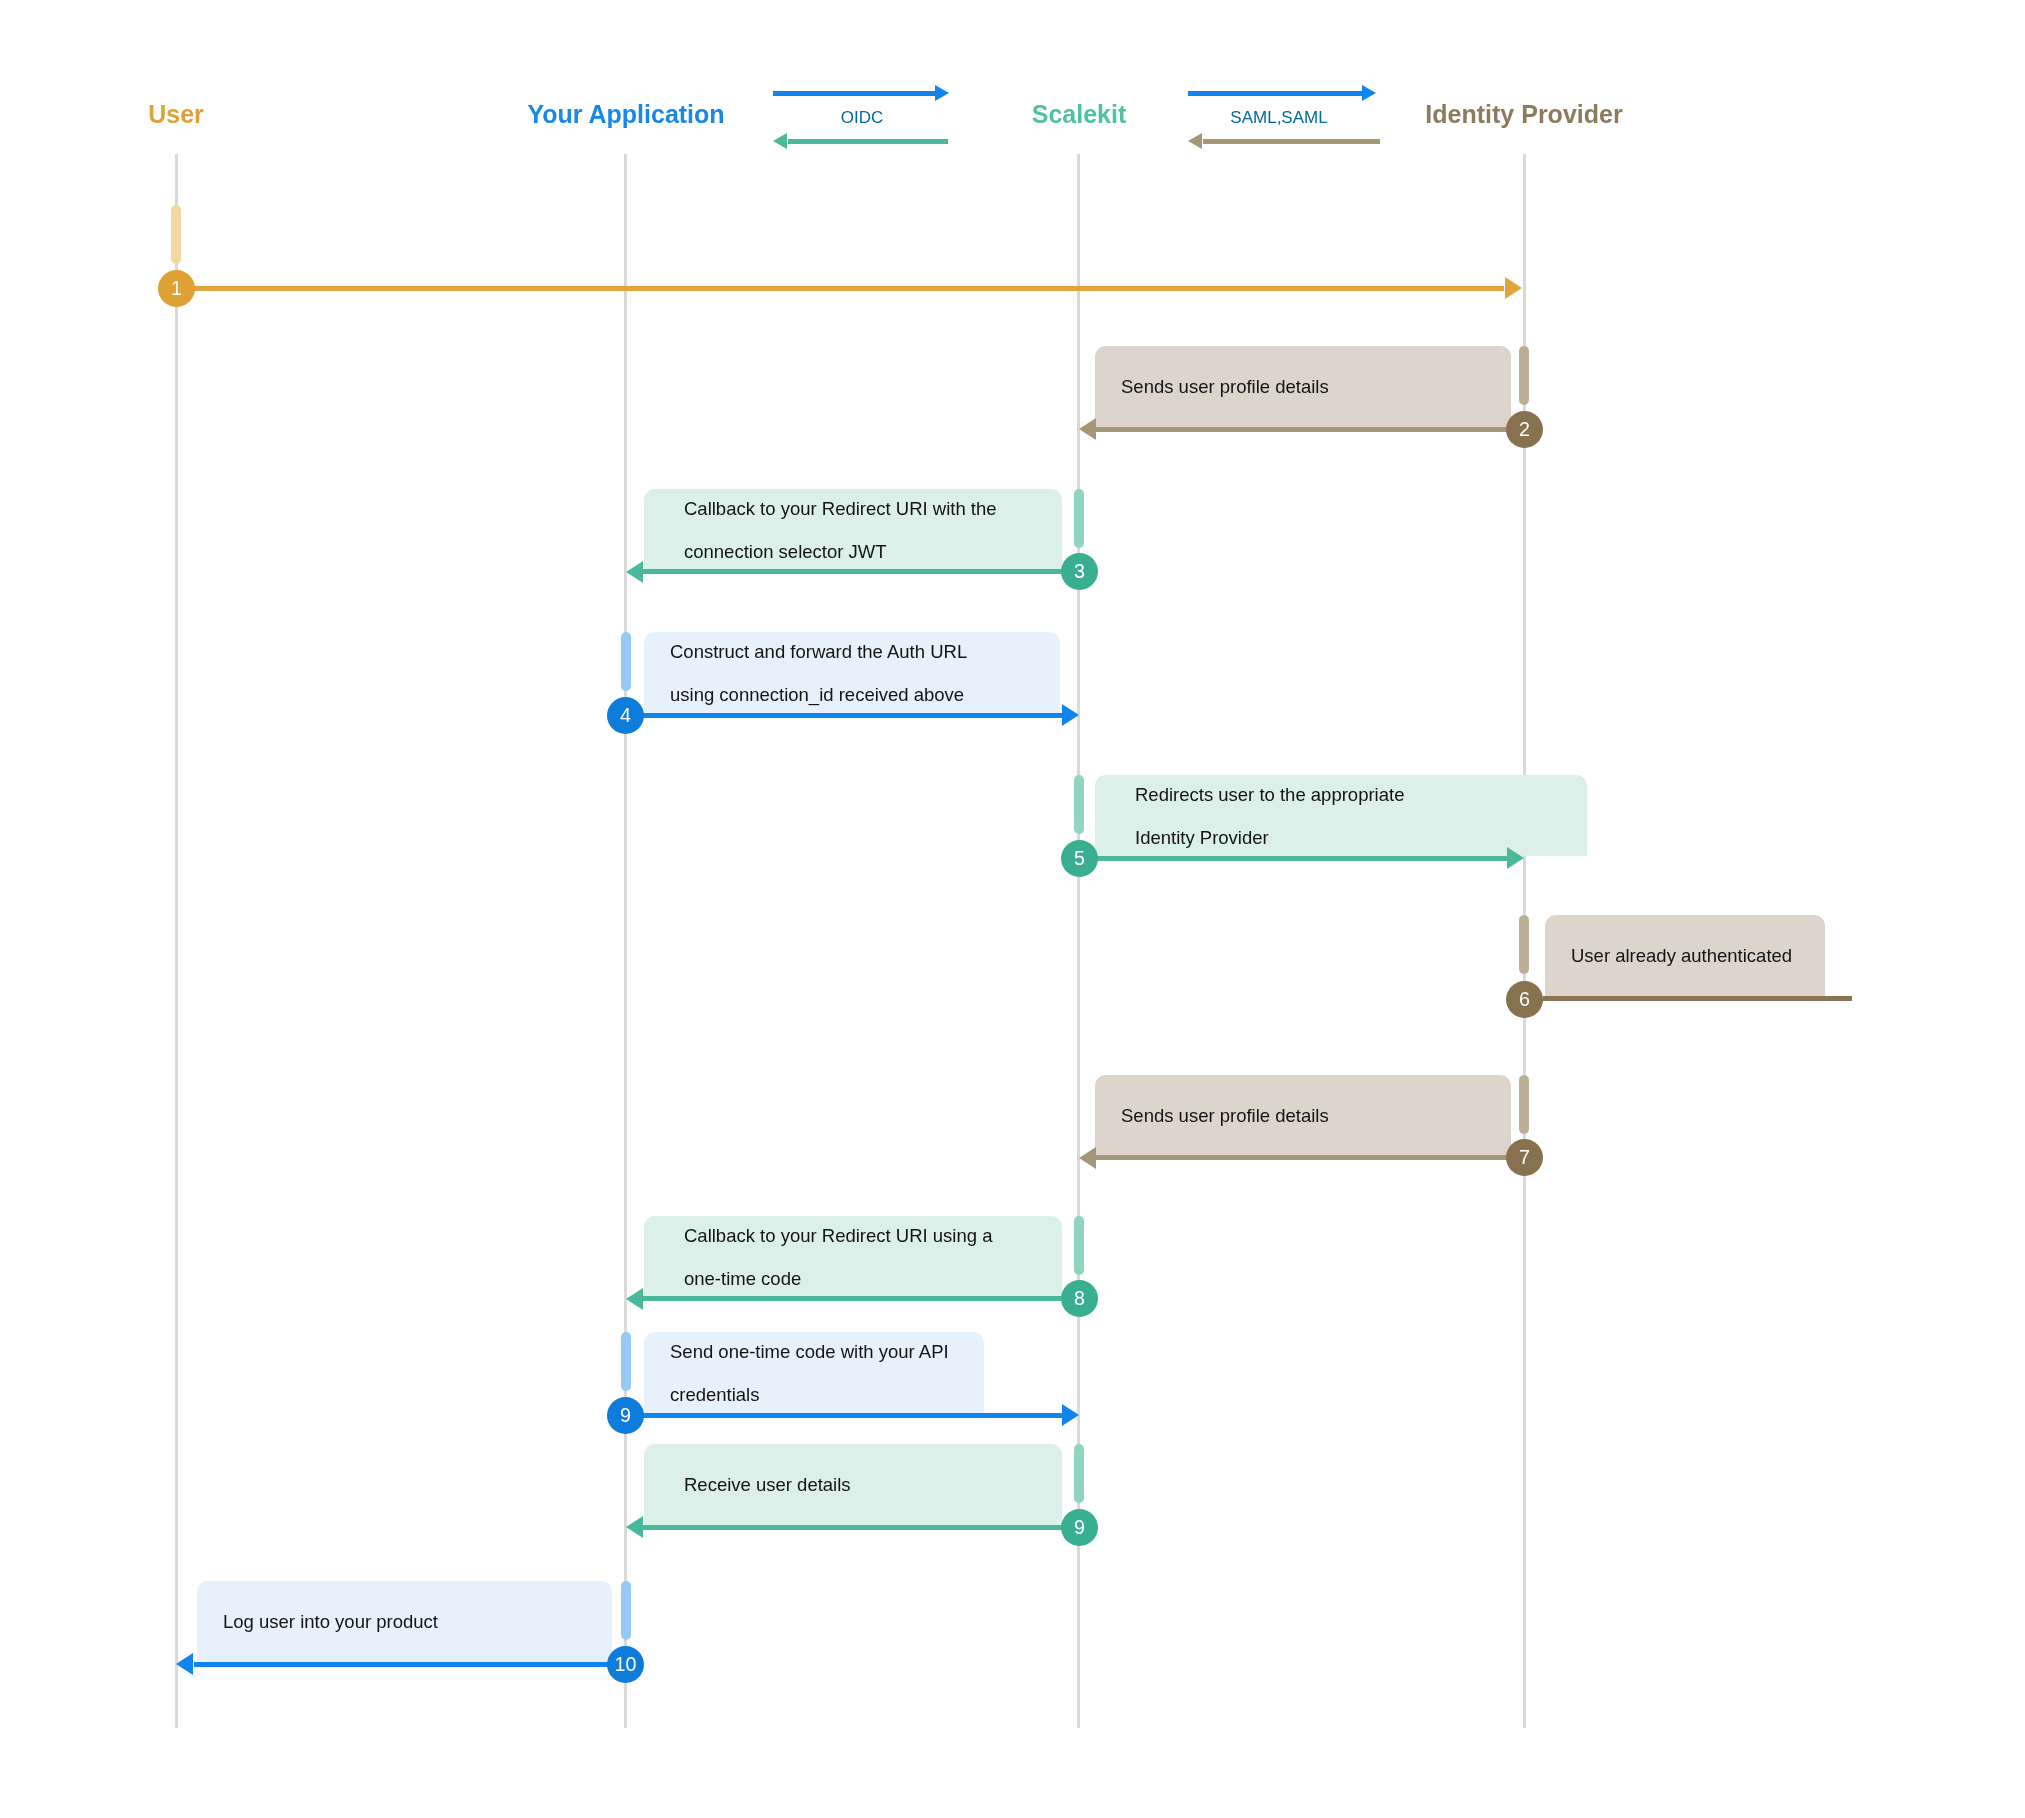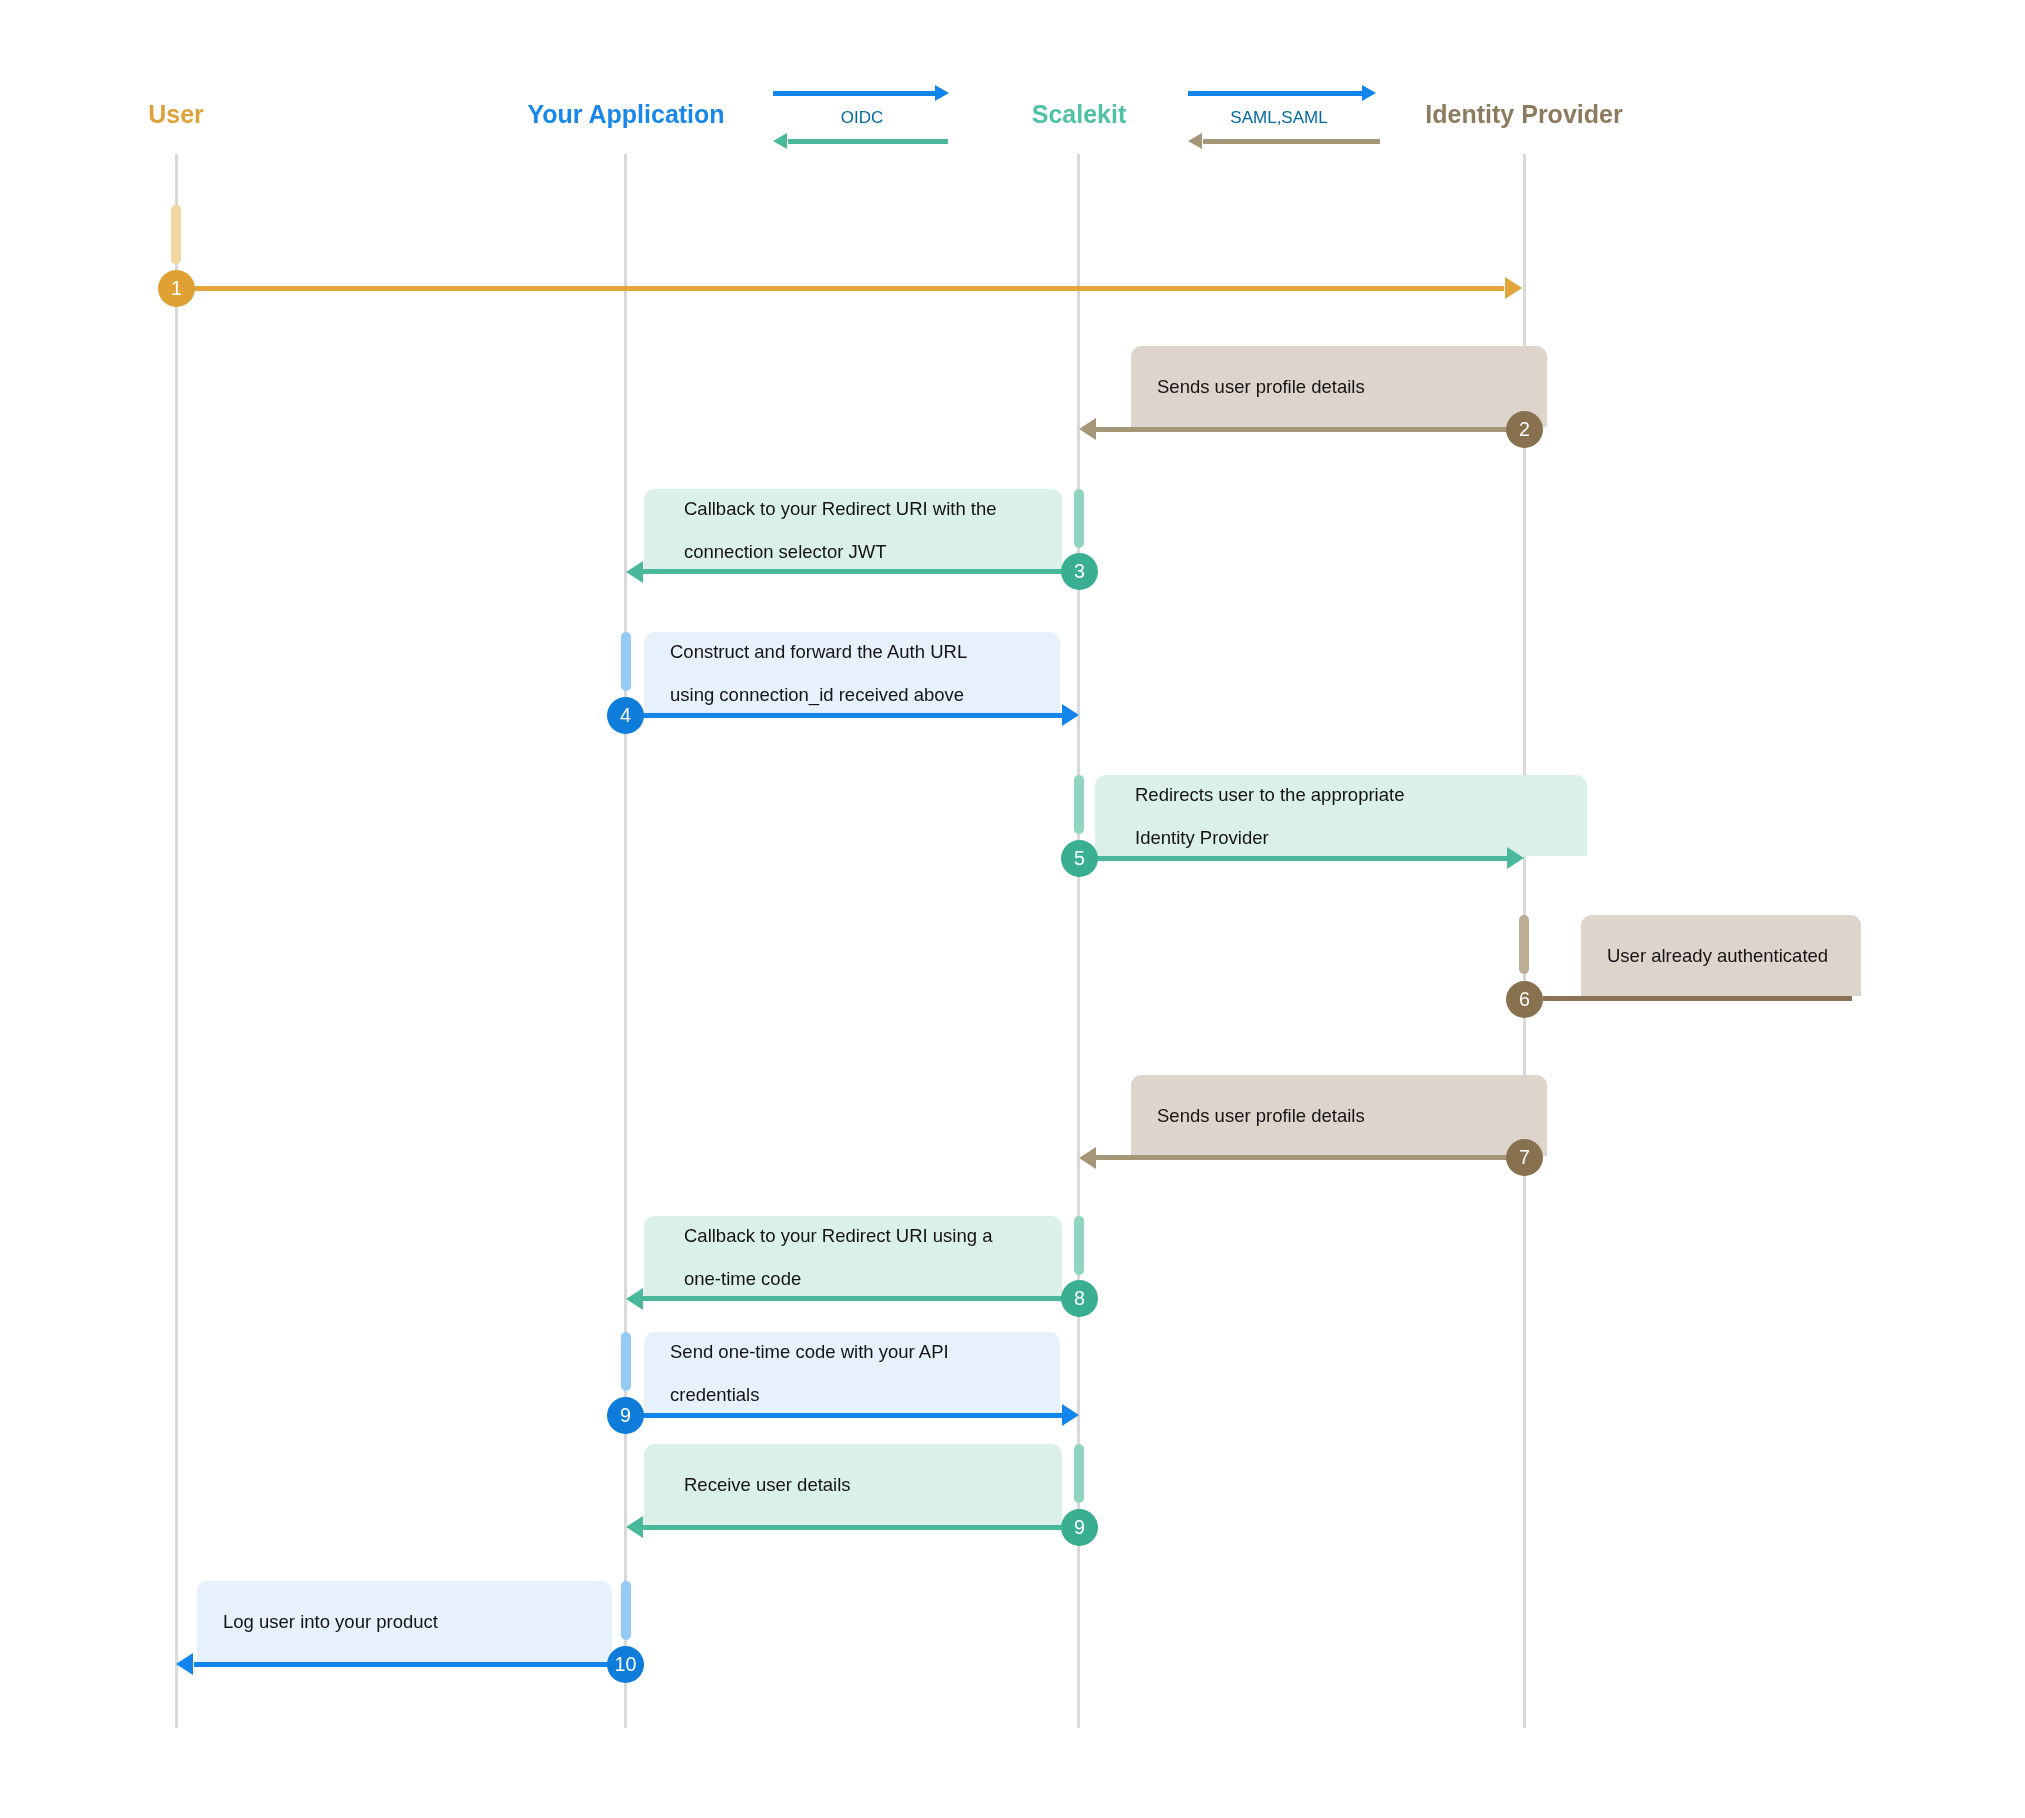--- a/index.html
+++ b/index.html
@@ -58,21 +58,21 @@
     border-radius: 10.7px 10.7px 0 0;
     display: flex; align-items: center;
     padding: 0 26px;
     font-size: 18.5px; color: #141414;
   }
   .msg-box .txt { white-space: pre-line; line-height: 43px; }
   .msg-box.center { justify-content: center; text-align: center; }
   .box-gold  { background: #F8EDD6; }
   .box-blue  { background: #E7F1FB; }
   .box-teal  { background: #DBF0E9; padding-left: 40px; }
-  .box-brown { background: #DDD4CB; margin-left: 36px; }
+  .box-brown { background: #DDD4CB; }
 
   
   .bar { position: absolute; width: 9.8px; height: 59px; border-radius: 4.9px; }
   .bar-gold  { background: #F3D79E; }
   .bar-blue  { background: #95CAF4; }
   .bar-teal  { background: #90D5C1; }
   .bar-brown { background: #BCAD95; }
 
   
   .badge {
@@ -170,21 +170,21 @@
   <div class="bar bar-teal" style="left:1074px; top:1216px"></div>
   <div class="msg-box box-teal" style="left:644px; top:1216px; width:418px">
     <span class="txt">Callback to your Redirect URI using a
 one-time code</span>
   </div>
   <div class="head head-left hl-teal" style="left:626px; top:1288px"></div>
   <div class="hline bg-teal" style="left:643px; top:1296px; width:436px"></div>
   <div class="badge badge-teal" style="left:1061px; top:1280px">8</div>
 
   <div class="bar bar-blue" style="left:621px; top:1332px"></div>
-  <div class="msg-box box-blue" style="left:644px; top:1332px; width:416px">
+  <div class="msg-box box-blue" style="left:644px; top:1332px; width:340px">
     <span class="txt">Send one-time code with your API
 credentials</span>
   </div>
   <div class="hline bg-blue" style="left:626px; top:1413px; width:436px"></div>
   <div class="head head-right hr-blue" style="left:1062px; top:1404px"></div>
   <div class="badge badge-blue" style="left:607px; top:1397px">9</div>
 
   <div class="bar bar-teal" style="left:1074px; top:1444px"></div>
   <div class="msg-box box-teal" style="left:644px; top:1444px; width:418px">
     <span class="txt">Receive user details</span>

